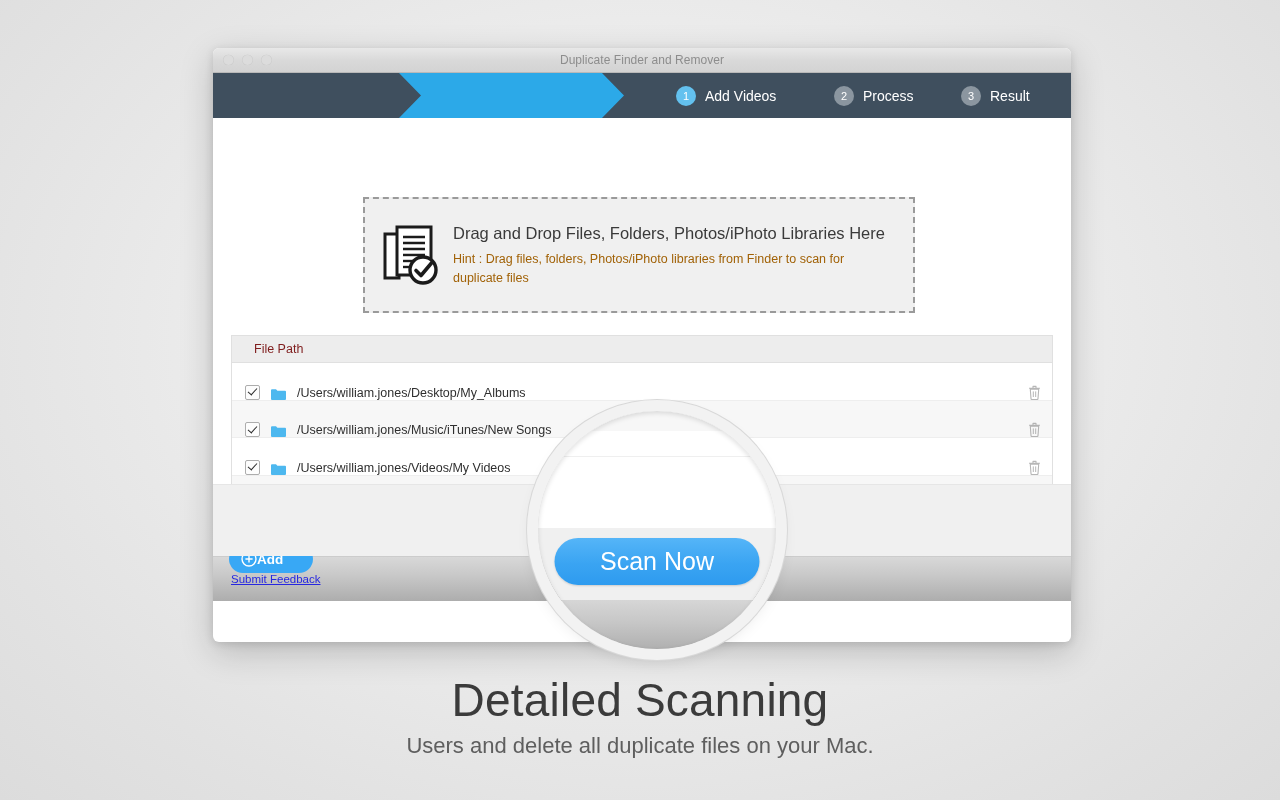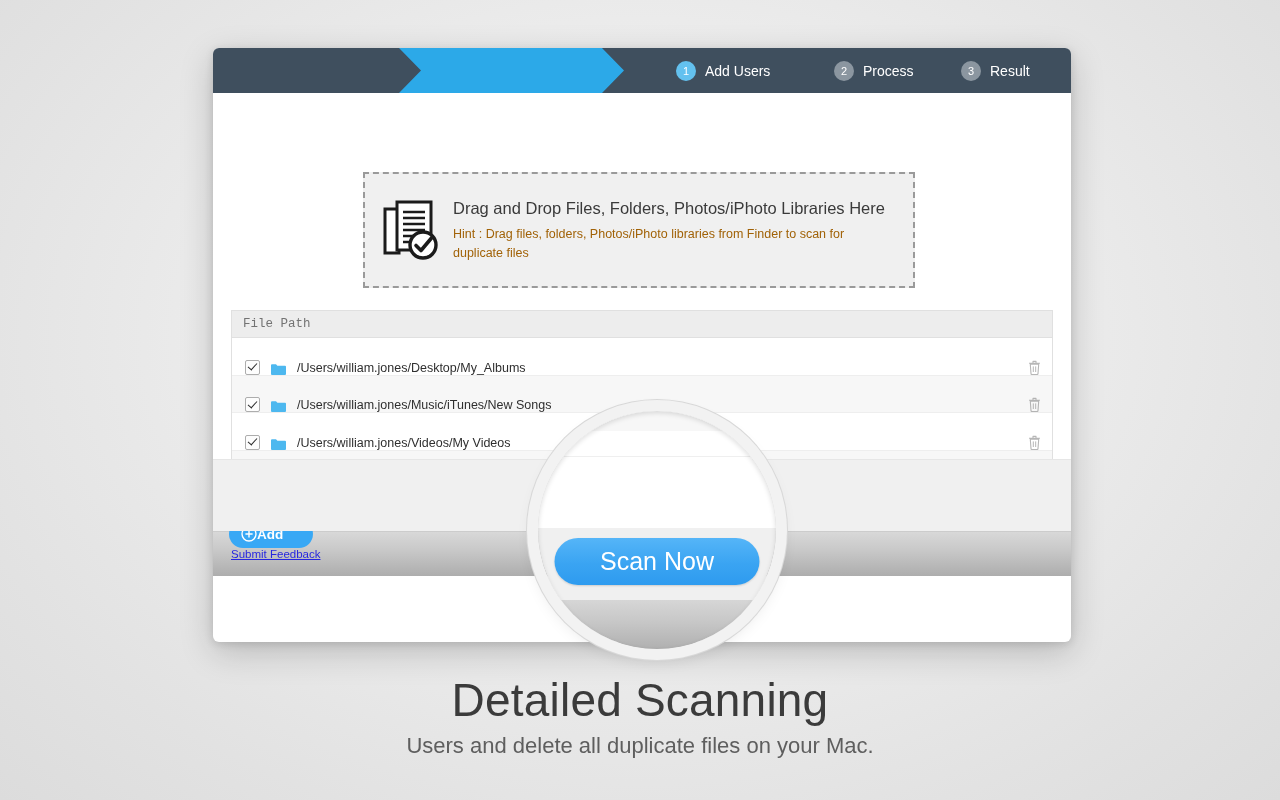--- a/index.html
+++ b/index.html
@@ -129,24 +129,23 @@
     width: 822px;
     border: 1px solid #e0e0e0;
     box-sizing: border-box;
     background: #ffffff;
   }
   .fl-header {
     height: 26px;
     background: #ededed;
     border-bottom: 1px solid #e0e0e0;
     display: flex; align-items: center;
-    padding-left: 11px;
+    padding-left: 22px;
     font-size: 12.5px;
-    color: #737373;
-    font-family: Liberation Mono, monospace;
+    color: #7f1d1d;
   }
   .fl-row {
     height: 36.5px;
     display: flex; align-items: flex-end;
     padding: 0 11px 0 13px;
     border-bottom: 1px solid #eeeeee;
     background: #ffffff;
   }
   .fl-row.alt { background: #f7f7f7; }
   .fl-empty { height: 26px; background: #ffffff; }
@@ -318,27 +317,35 @@
     color: #5e5e5e;
     font-weight: normal;
     margin: 0;
   }
 </style>
 </head>
 <body>
 
 <div class="app-window">
 
+  <div class="titlebar">
+    <div class="traffic">
+      <span class="dot"></span>
+      <span class="dot"></span>
+      <span class="dot"></span>
+    </div>
+    <div class="window-title">Duplicate Finder and Remover</div>
+  </div>
 
   <div class="stepbar">
     <div class="chevron-active"></div>
 
     <div class="step" id="step-1">
       <span class="step-num active">1</span>
-      <span class="step-label">Add Users</span>
+      <span class="step-label">Add Videos</span>
     </div>
 
     <div class="step" id="step-2">
       <span class="step-num inactive">2</span>
       <span class="step-label">Process</span>
     </div>
 
     <div class="step" id="step-3">
       <span class="step-num inactive">3</span>
       <span class="step-label">Result</span>

